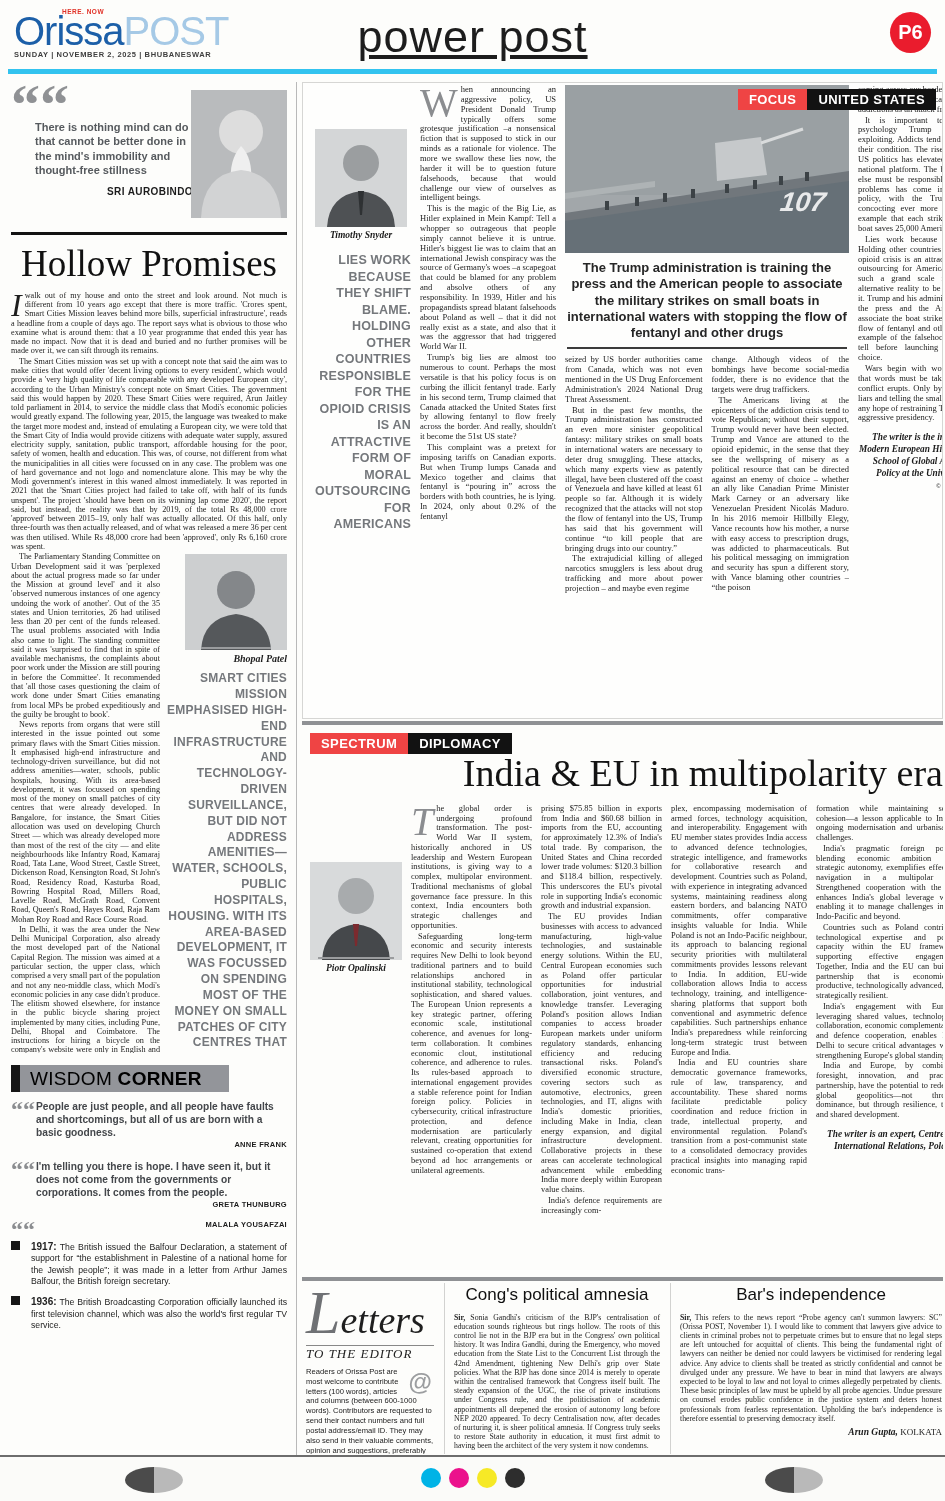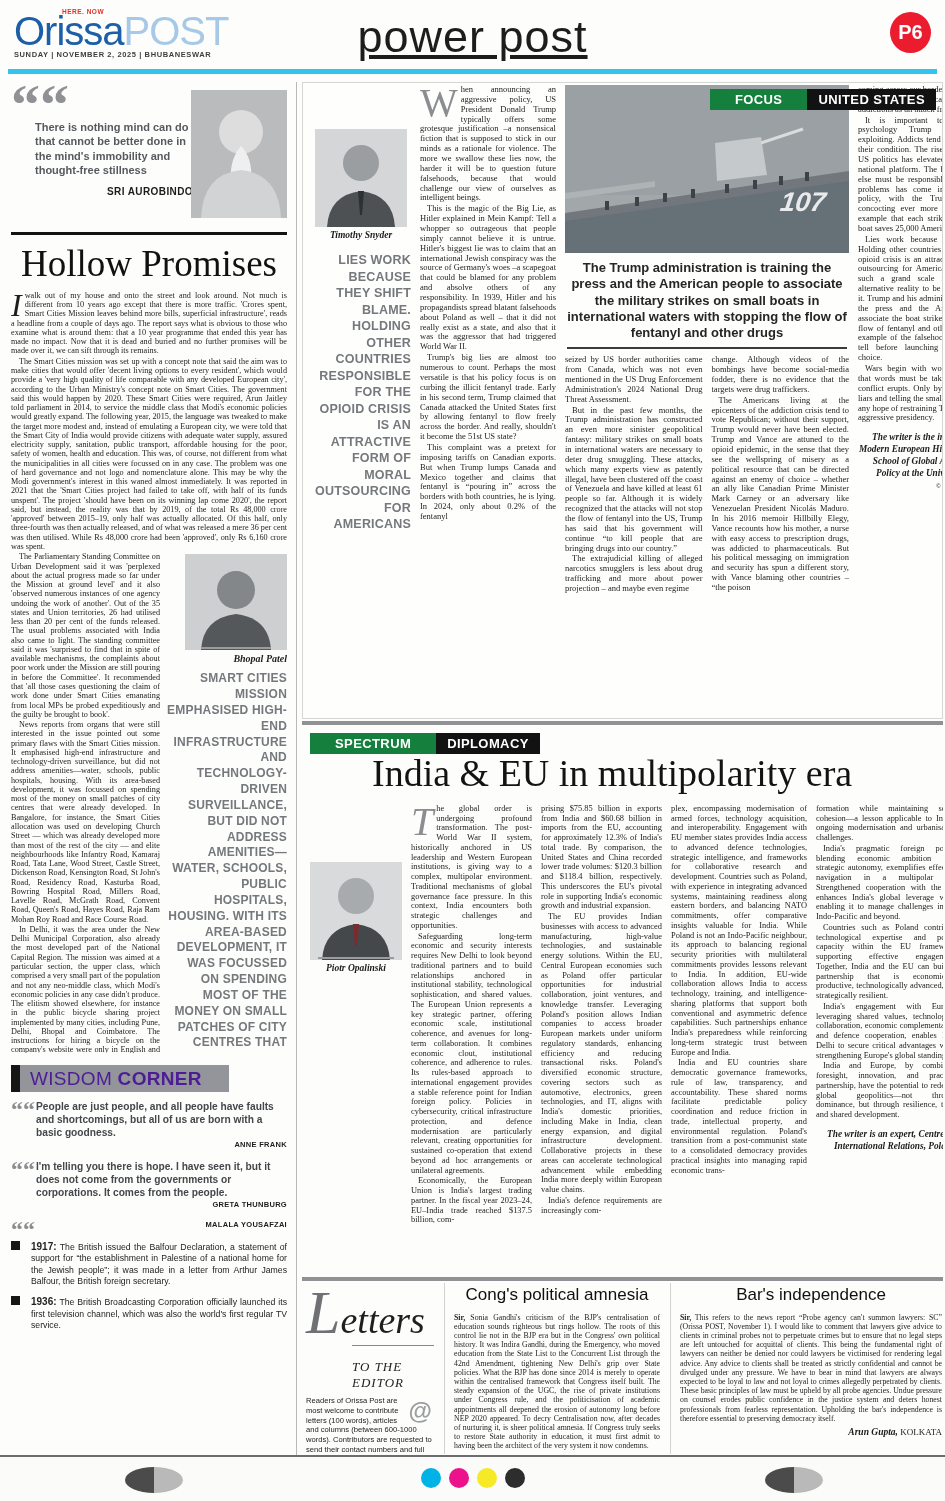--- a/index.html
+++ b/index.html
@@ -32,36 +32,36 @@
   .article-body p.lead{text-indent:0;}
   .dropcap::first-letter{float:left;font-size:32px;line-height:25px;padding:2px 3px 0 0;font-family:"Liberation Serif",serif;}
   .dc-italic::first-letter{font-style:italic;}
   .dc-gray::first-letter{color:#8b8d90;font-size:40px;line-height:31px;}
   .float-box{float:right;width:120px;margin:2px 0 4px 7px;}
   .float-portrait svg{width:102px;height:96px;display:block;margin-left:auto;}
   .byline{font:italic bold 10px "Liberation Serif",serif;text-align:right;margin:3px 0 7px;}
   .pq-right{font:bold 12px/1.32 "Liberation Sans",sans-serif;color:#75787c;text-align:right;letter-spacing:.2px;}
   .band{display:flex;width:218px;height:27px;margin:12px 0 8px;}
   .band-tab{width:9px;background:#161616;}
-  .band-bg{flex:1;background:#93959a;color:#4c1d95;font:400 19px/27px "Liberation Sans",sans-serif;padding-left:10px;letter-spacing:.3px;white-space:nowrap;}
+  .band-bg{flex:1;background:#93959a;color:#000000;font:400 19px/27px "Liberation Sans",sans-serif;padding-left:10px;letter-spacing:.3px;white-space:nowrap;}
   .band-bg b{font-weight:bold;}
   .wq{position:relative;padding-left:25px;margin-bottom:11px;}
   .wq-glyph{position:absolute;left:0;top:-3px;font:bold 24px/1 "Liberation Serif",serif;color:#8b8d90;}
   .wq-text{font:bold 10.2px/1.28 "Liberation Sans",sans-serif;color:#44474b;}
   .wq-author{text-align:right;font:bold 7.5px "Liberation Sans",sans-serif;color:#1d1d1d;letter-spacing:.3px;margin-top:1px;}
   .event{position:relative;padding-left:20px;margin-bottom:8px;font:8.7px/1.3 "Liberation Sans",sans-serif;color:#222;text-align:justify;}
   .event-bullet{position:absolute;left:0;top:1px;width:9px;height:9px;background:#161616;}
   .event-year{font-weight:bold;font-size:10px;}
   
   .big-lie{position:absolute;left:302px;top:82px;width:641px;height:637px;border:1px solid #d6d6d4;
            box-sizing:border-box;overflow:hidden;background:#fefefd;}
   .tags-row{position:absolute;top:6px;display:flex;}
   .tags-right{right:6px;}
   .tags-left{left:8px;}
-  .tag-light{background:#15803d;color:#fff;font:bold 13px/21px "Liberation Sans",sans-serif;padding:0 25px;letter-spacing:.4px;}
+  .tag-light{background:#ef4444;color:#fff;font:bold 13px/21px "Liberation Sans",sans-serif;padding:0 11px;letter-spacing:.4px;}
   .tag-dark{background:#121212;color:#fff;font:bold 13px/21px "Liberation Sans",sans-serif;padding:0 11px;letter-spacing:.4px;}
   .bl-headline{margin:30px 4px 10px 60px;text-align:center;font-family:"Liberation Sans",sans-serif;
                font-weight:bold;font-size:57px;line-height:1;letter-spacing:-1px;color:#151515;
                -webkit-text-stroke:1.6px #151515;}
   .bl-row{display:flex;gap:9px;padding:2px 6px 0 8px;}
   .bl-rail{width:100px;flex:none;padding-top:44px;}
   .rail-portrait svg{width:92px;height:98px;display:block;margin:0 auto;}
   .rail-caption{font:italic bold 9.5px "Liberation Serif",serif;text-align:center;margin:3px 0 12px;}
   .bl-col1{width:136px;flex:none;}
   .bl-mid{width:284px;flex:none;}
@@ -73,34 +73,34 @@
   .bl-caption{font:bold 13px/1.25 "Liberation Sans",sans-serif;text-align:center;color:#262626;margin:7px 2px 6px;}
   .caption-rule{height:2px;background:#3c3c3c;margin:0 2px 6px;}
   .bl-subcols{display:flex;gap:9px;}
   .bl-subcols .news{flex:1;}
   .bio{font:italic bold 9.3px/1.3 "Liberation Serif",serif;text-align:right;margin-top:8px;}
   .credit{font:bold 5.8px "Liberation Sans",sans-serif;color:#555;text-align:right;margin-top:3px;letter-spacing:.3px;}
   
   .section-divider{position:absolute;left:302px;width:641px;height:4px;background:#8f9194;}
   
   .spectrum{position:absolute;left:302px;top:727px;width:641px;height:548px;overflow:hidden;}
-  .sp-headline{margin:27px 0 8px 70px;text-align:left;font:400 38px/1.05 "Liberation Serif",serif;color:#131313;}
+  .sp-headline{margin:27px 0 8px 70px;text-align:right;font:400 38px/1.05 "Liberation Serif",serif;color:#131313;}
   .sp-row{display:flex;gap:9px;padding:2px 6px 0 8px;}
   .sp-rail{width:92px;flex:none;padding-top:58px;}
   .sp-col1{width:121px;flex:none;}
   .sp-col2{width:121px;flex:none;}
   .sp-col3{width:136px;flex:none;}
   .sp-col4{width:142px;flex:none;}
   .sp-row .news{font-size:8.4px;}
   
   .letters{position:absolute;left:302px;top:1283px;width:641px;height:171px;overflow:hidden;display:flex;gap:10px;}
   .lt-rail{width:132px;flex:none;padding:2px 0 0 4px;box-sizing:border-box;}
   .lt-script{font:italic 400 38px/0.9 "Liberation Serif",serif;color:#1f1f1f;}
   .lt-script .bigL{font-size:62px;color:#6f7174;}
-  .lt-sub{border-top:1px solid #888;margin-top:4px;padding-top:13px;font:italic 13px "Liberation Serif",serif;letter-spacing:1px;color:#222;margin-left:46px;}
+  .lt-sub{border-top:1px solid #888;margin-top:4px;padding-top:0;font:italic 13px "Liberation Serif",serif;letter-spacing:1px;color:#222;}
   .lt-note{font:7.6px/1.3 "Liberation Sans",sans-serif;color:#222;margin-top:5px;}
   .at-icon{float:right;font:bold 24px/1 "Liberation Sans",sans-serif;color:#9c9ea0;margin:3px 2px 2px 4px;}
   .letter{flex:none;box-sizing:border-box;}
   .letter-1{width:216px;border-left:1px solid #d2d2d0;padding-left:9px;}
   .letter-2{width:272px;border-left:1px solid #d2d2d0;padding-left:9px;}
   .letter-title{text-align:center;font:400 17px/1.1 "Liberation Sans",sans-serif;color:#101010;margin:3px 0 8px;}
   .letter-body{font-size:7.8px;line-height:1.18;text-align:justify;color:#1c1c1c;}
   .letter-sal{font-weight:bold;}
   .letter-sig{text-align:right;margin-top:4px;font:italic bold 9.5px "Liberation Serif",serif;}
   .letter-city{font:400 9px "Liberation Serif",serif;font-style:normal;}
@@ -291,21 +291,20 @@
               <path d="M12 98 Q14 66 46 62 Q78 66 80 98 Z" fill="#45484b"></path>
               <polygon points="43,62 49,62 47,84 45,84" fill="#7c2a2e"></polygon>
               <line x1="8" y1="96" x2="84" y2="96" stroke="#9a9c9e" stroke-width="2"></line>
             </svg>
         </div>
         <div class="rail-caption">Piotr Opalinski</div>
       </div>
       <div class="sp-col1 news">
         <p class="lead dropcap dc-gray dc-italic">The global order is undergoing profound transformation. The post-World War II system, historically anchored in US leadership and Western European institutions, is giving way to a complex, multipolar environment. Traditional mechanisms of global governance face pressure. In this context, India encounters both strategic challenges and opportunities.</p>
         <p>Safeguarding long-term economic and security interests requires New Delhi to look beyond traditional partners and to build relationships anchored in institutional stability, technological sophistication, and shared values. The European Union represents a key strategic partner, offering economic scale, institutional coherence, and avenues for long-term collaboration. It combines economic clout, institutional coherence, and adherence to rules. Its rules-based approach to international engagement provides a stable reference point for Indian foreign policy. Policies in cybersecurity, critical infrastructure protection, and defence modernisation are particularly relevant, creating opportunities for sustained co-operation that extend beyond ad hoc arrangements or unilateral agreements.</p>
-        <p>Economically, the European Union is India's largest trading partner. In the fiscal year 2023–24, EU–India trade reached $137.5 billion, com-</p>
       </div>
       <div class="sp-col2 news">
         <p class="lead">prising $75.85 billion in exports from India and $60.68 billion in imports from the EU, accounting for approximately 12.3% of India's total trade. By comparison, the United States and China recorded lower trade volumes: $120.3 billion and $118.4 billion, respectively. This underscores the EU's pivotal role in supporting India's economic growth and industrial expansion.</p>
         <p>The EU provides Indian businesses with access to advanced manufacturing, high-value technologies, and sustainable energy solutions. Within the EU, Central European economies such as Poland offer particular opportunities for industrial collaboration, joint ventures, and knowledge transfer. Leveraging Poland's position allows Indian companies to access broader European markets under uniform regulatory standards, enhancing efficiency and reducing transactional risks. Poland's diversified economic structure, covering sectors such as automotive, electronics, green technologies, and IT, aligns with India's domestic priorities, including Make in India, clean energy expansion, and digital infrastructure development. Collaborative projects in these areas can accelerate technological advancement while embedding India more deeply within European value chains.</p>
         <p>India's defence requirements are increasingly com-</p>
       </div>
       <div class="sp-col3 news">
         <p class="lead">plex, encompassing modernisation of armed forces, technology acquisition, and interoperability. Engagement with EU member states provides India access to advanced defence technologies, strategic intelligence, and frameworks for collaborative research and development. Countries such as Poland, with experience in integrating advanced systems, maintaining readiness along eastern borders, and balancing NATO commitments, offer comparative insights valuable for India. While Poland is not an Indo-Pacific neighbour, its approach to balancing regional security priorities with multilateral commitments provides lessons relevant to India. In addition, EU-wide collaboration allows India to access technology, training, and intelligence-sharing platforms that support both conventional and asymmetric defence capabilities. Such partnerships enhance India's preparedness while reinforcing long-term strategic trust between Europe and India.</p>
         <p>India and EU countries share democratic governance frameworks, rule of law, transparency, and accountability. These shared norms facilitate predictable policy coordination and reduce friction in trade, intellectual property, and environmental regulation. Poland's transition from a post-communist state to a consolidated democracy provides practical insights into managing rapid economic trans-</p>
       </div>

